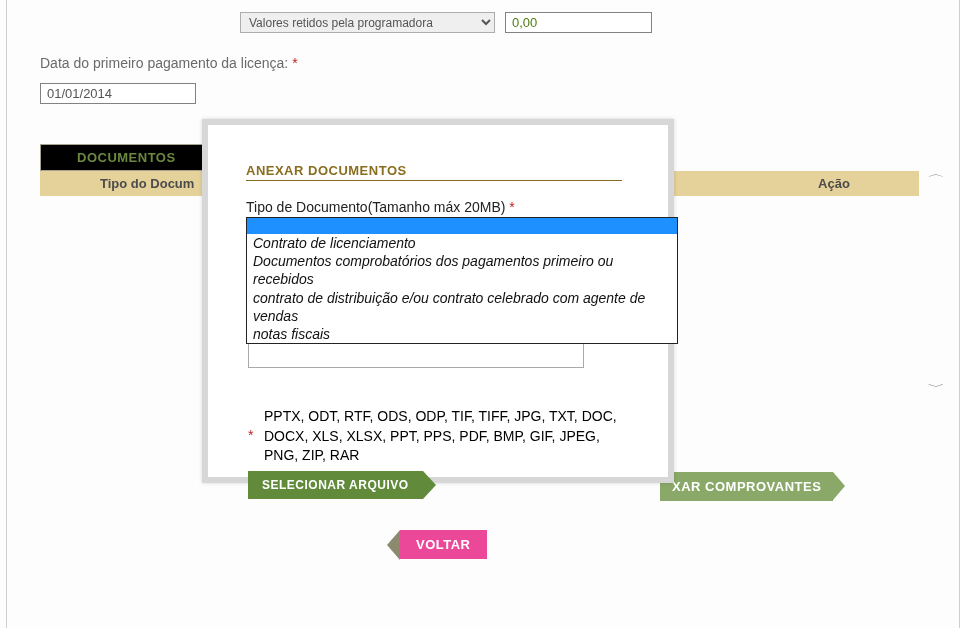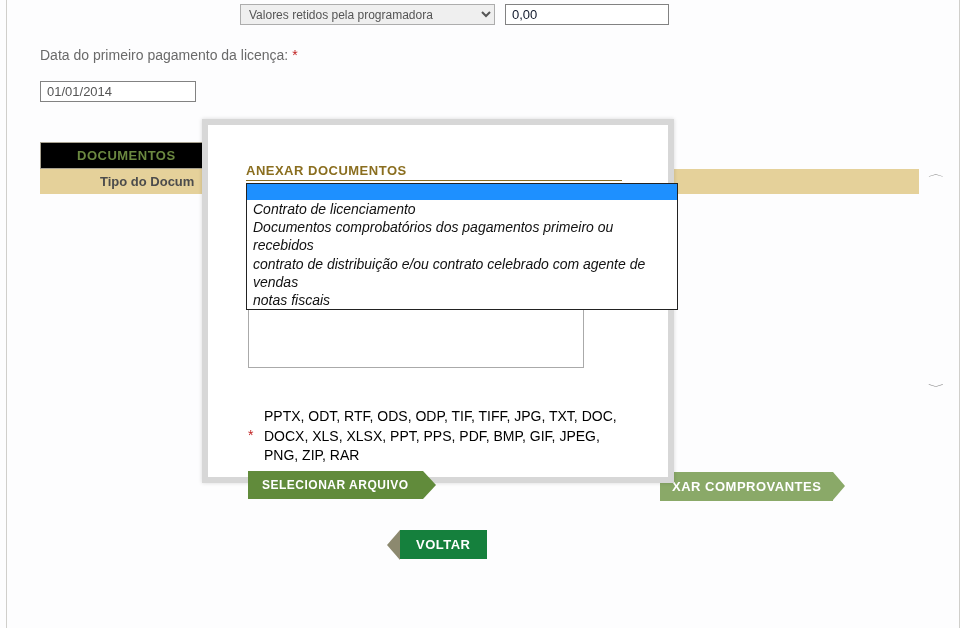--- a/index.html
+++ b/index.html
@@ -1,19 +1,19 @@
 <!DOCTYPE html>
 <html><head>
   <meta charset="utf-8">
   <style>
     * { box-sizing: border-box; margin: 0; padding: 0; font-family: Arial, sans-serif; }
     body { background: #fdfdfe; width: 960px; height: 628px; overflow: hidden; position: relative; }
     
     .content-area {
-      padding: 4px 40px;
+      padding: 12px 40px;
       position: relative;
       height: 100%;
       border-right: 1px solid #d0cfcb;
     }
     
     .content-area::before {
       content: '';
       position: absolute;
       left: 6px;
       top: 0;
@@ -37,40 +37,40 @@
       background: #efefef;
       color: #555;
       height: 21px;
       width: 255px;
     }
     
     .number-input {
       border: 1px solid #828282;
       font-size: 13px;
       padding: 2px 6px;
-      width: 164px;
-      color: #0f172a;
+      width: 147px;
+      color: #4d7c0f;
       height: 21px;
     }
     
     .date-label-row {
       margin-top: 22px;
       color: #6a6a6a;
       font-size: 14px;
     }
     
     .required { color: #c02020; }
     
     .date-input {
       border: 1px solid #828282;
       font-size: 13px;
       padding: 2px 6px;
       width: 156px;
       color: #555;
-      margin-top: 18px;
+      margin-top: 12px;
     }
     
     .tab-header {
       margin-top: 40px;
       display: flex;
     }
     
     .tab {
       border: 1px solid #a8a291;
       padding: 5px 36px;
@@ -220,21 +220,21 @@
       right:-13px; top:0;
       border-top: 14px solid transparent;
       border-bottom: 14px solid transparent;
       border-left: 13px solid #618b3b;
     }
     
     .voltar-btn {
       position: absolute;
       top: 405px;
       left: 192px;
-      background: #15803d;
+      background: #ec4899;
       color: #fff;
       font-weight: bold;
       font-size: 13px;
       letter-spacing: 0.5px;
       padding: 7px 16px;
       border: none;
       cursor: pointer;
     }
     .voltar-btn::before{
       content:'';
@@ -270,32 +270,36 @@
     <span class="required"> *</span>
   </div>
   <input class="date-input" value="01/01/2014" style="">
   
   <div class="tab-header">
     <div class="tab">DOCUMENTOS</div>
   </div>
   
   <div class="table-header-row">
     <div class="table-header-cell th-tipo">Tipo do Docum</div>
+    <div class="table-header-cell th-acao">Ação</div>
   </div>
   
   <span class="scroll-chevron" style="top:162px">︿</span>
   <span class="scroll-chevron" style="top:375px">﹀</span>
   
   <button class="anexar-btn-behind">XAR COMPROVANTES</button>
   
   
   <div class="modal-backdrop">
 
     <div class="modal-title">ANEXAR DOCUMENTOS</div>
 
+    <div class="field-label">
+      <span>Tipo de Documento(Tamanho máx 20MB)</span> <span class="required">*</span>
+    </div>
 
     <div class="dropdown-open">
       <div class="dd-option selected"></div>
       <div class="dd-option">Contrato de licenciamento</div>
       <div class="dd-option">Documentos comprobatórios dos pagamentos primeiro ou recebidos</div>
       <div class="dd-option">contrato de distribuição e/ou contrato celebrado com agente de vendas</div>
       <div class="dd-option">notas fiscais</div>
     </div>
 
     <textarea class="textarea-below" style=""></textarea>

